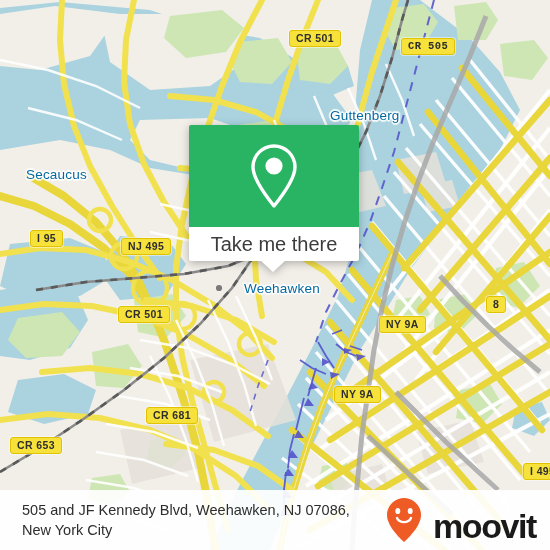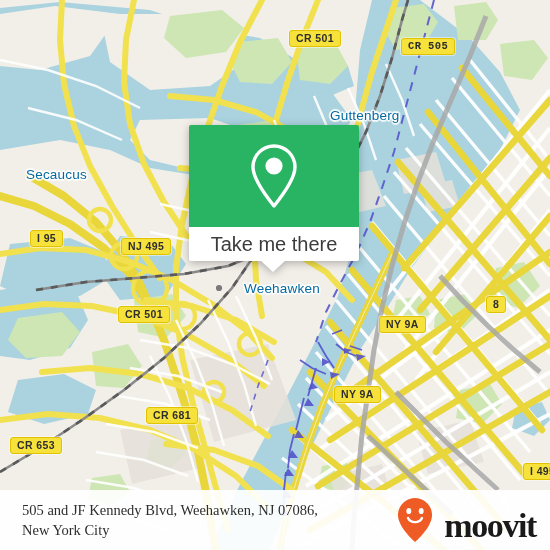--- a/index.html
+++ b/index.html
@@ -85,21 +85,20 @@
   }
 
   
   #footer {
     position: absolute;
     left: 0; right: 0; bottom: 0;
     height: 60px;
     background: rgba(255,255,255,.92);
     display: flex; align-items: center; justify-content: space-between;
     padding: 0 14px 0 22px;
-    font-family: Liberation Serif, serif;
   }
   #footer-address {
     color: #2d2d2d;
     font-size: 14.5px;
     line-height: 20px;
     max-width: 380px;
   }
   #footer-logo { display: flex; align-items: flex-end; gap: 11px; }
   #logo-word {
     color: #1a1a1a;

